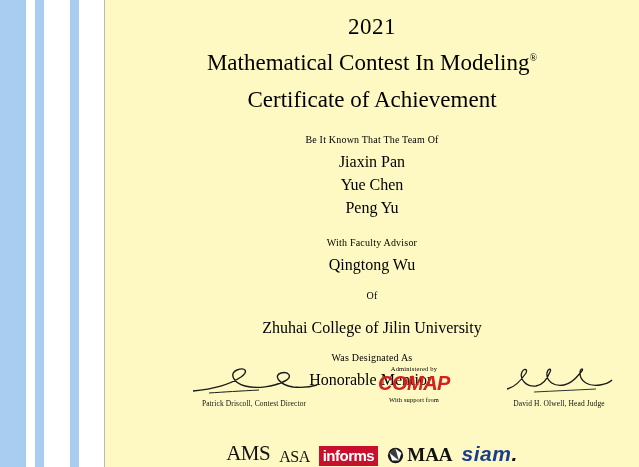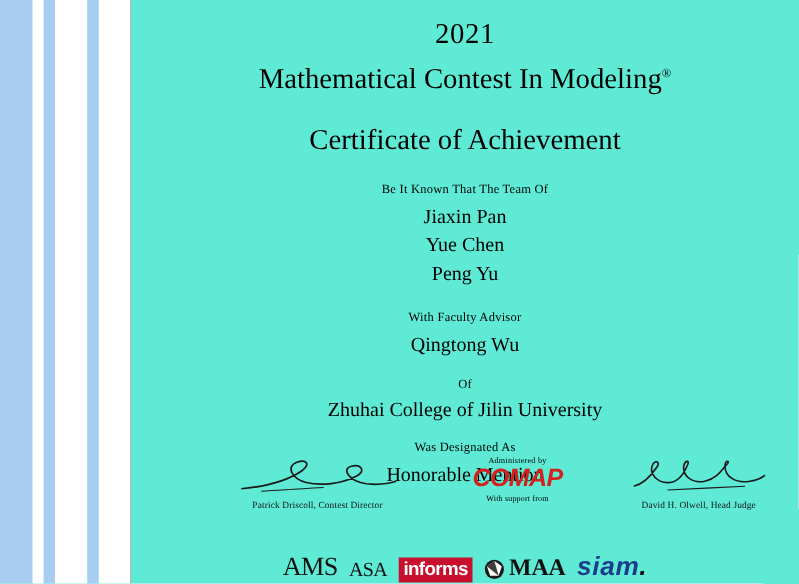--- a/index.html
+++ b/index.html
@@ -4,21 +4,21 @@
 <style>
   html, body {
     margin: 0;
     padding: 0;
     background: #ffffff;
   }
   #page {
     position: relative;
     width: 639px;
     height: 467px;
-    background: #5eead4;
+    background: #fef9c3;
     overflow: hidden;
     font-family: "Liberation Serif", serif;
     color: #000000;
   }
 
   
   .left-bars {
     position: absolute;
     left: 0;
     top: 0;
@@ -55,21 +55,21 @@
   .contest-title {
     margin-top: 10px;
     font-size: 23px;
     white-space: nowrap;
   }
   .contest-title .reg {
     font-size: 10px;
     vertical-align: super;
   }
   .cert-title {
-    margin-top: 23px;
+    margin-top: 11px;
     font-size: 23px;
   }
 
   .small-line {
     font-size: 10px;
     margin-top: 21px;
     letter-spacing: 0.2px;
   }
   .member {
     font-size: 16px;
@@ -78,21 +78,21 @@
   .member.first { margin-top: 8px; }
 
   .advisor-label { margin-top: 20px; }
   .advisor-name {
     font-size: 16px;
     margin-top: 8px;
   }
   .of-label { margin-top: 16px; }
   .school {
     font-size: 16px;
-    margin-top: 7px;
+    margin-top: 18px;
     font-family: Liberation Serif, serif;
   }
   .designated-label { margin-top: 15px; }
   .award {
     font-size: 16px;
     margin-top: 8px;
   }
 
   
   .sig-row {

